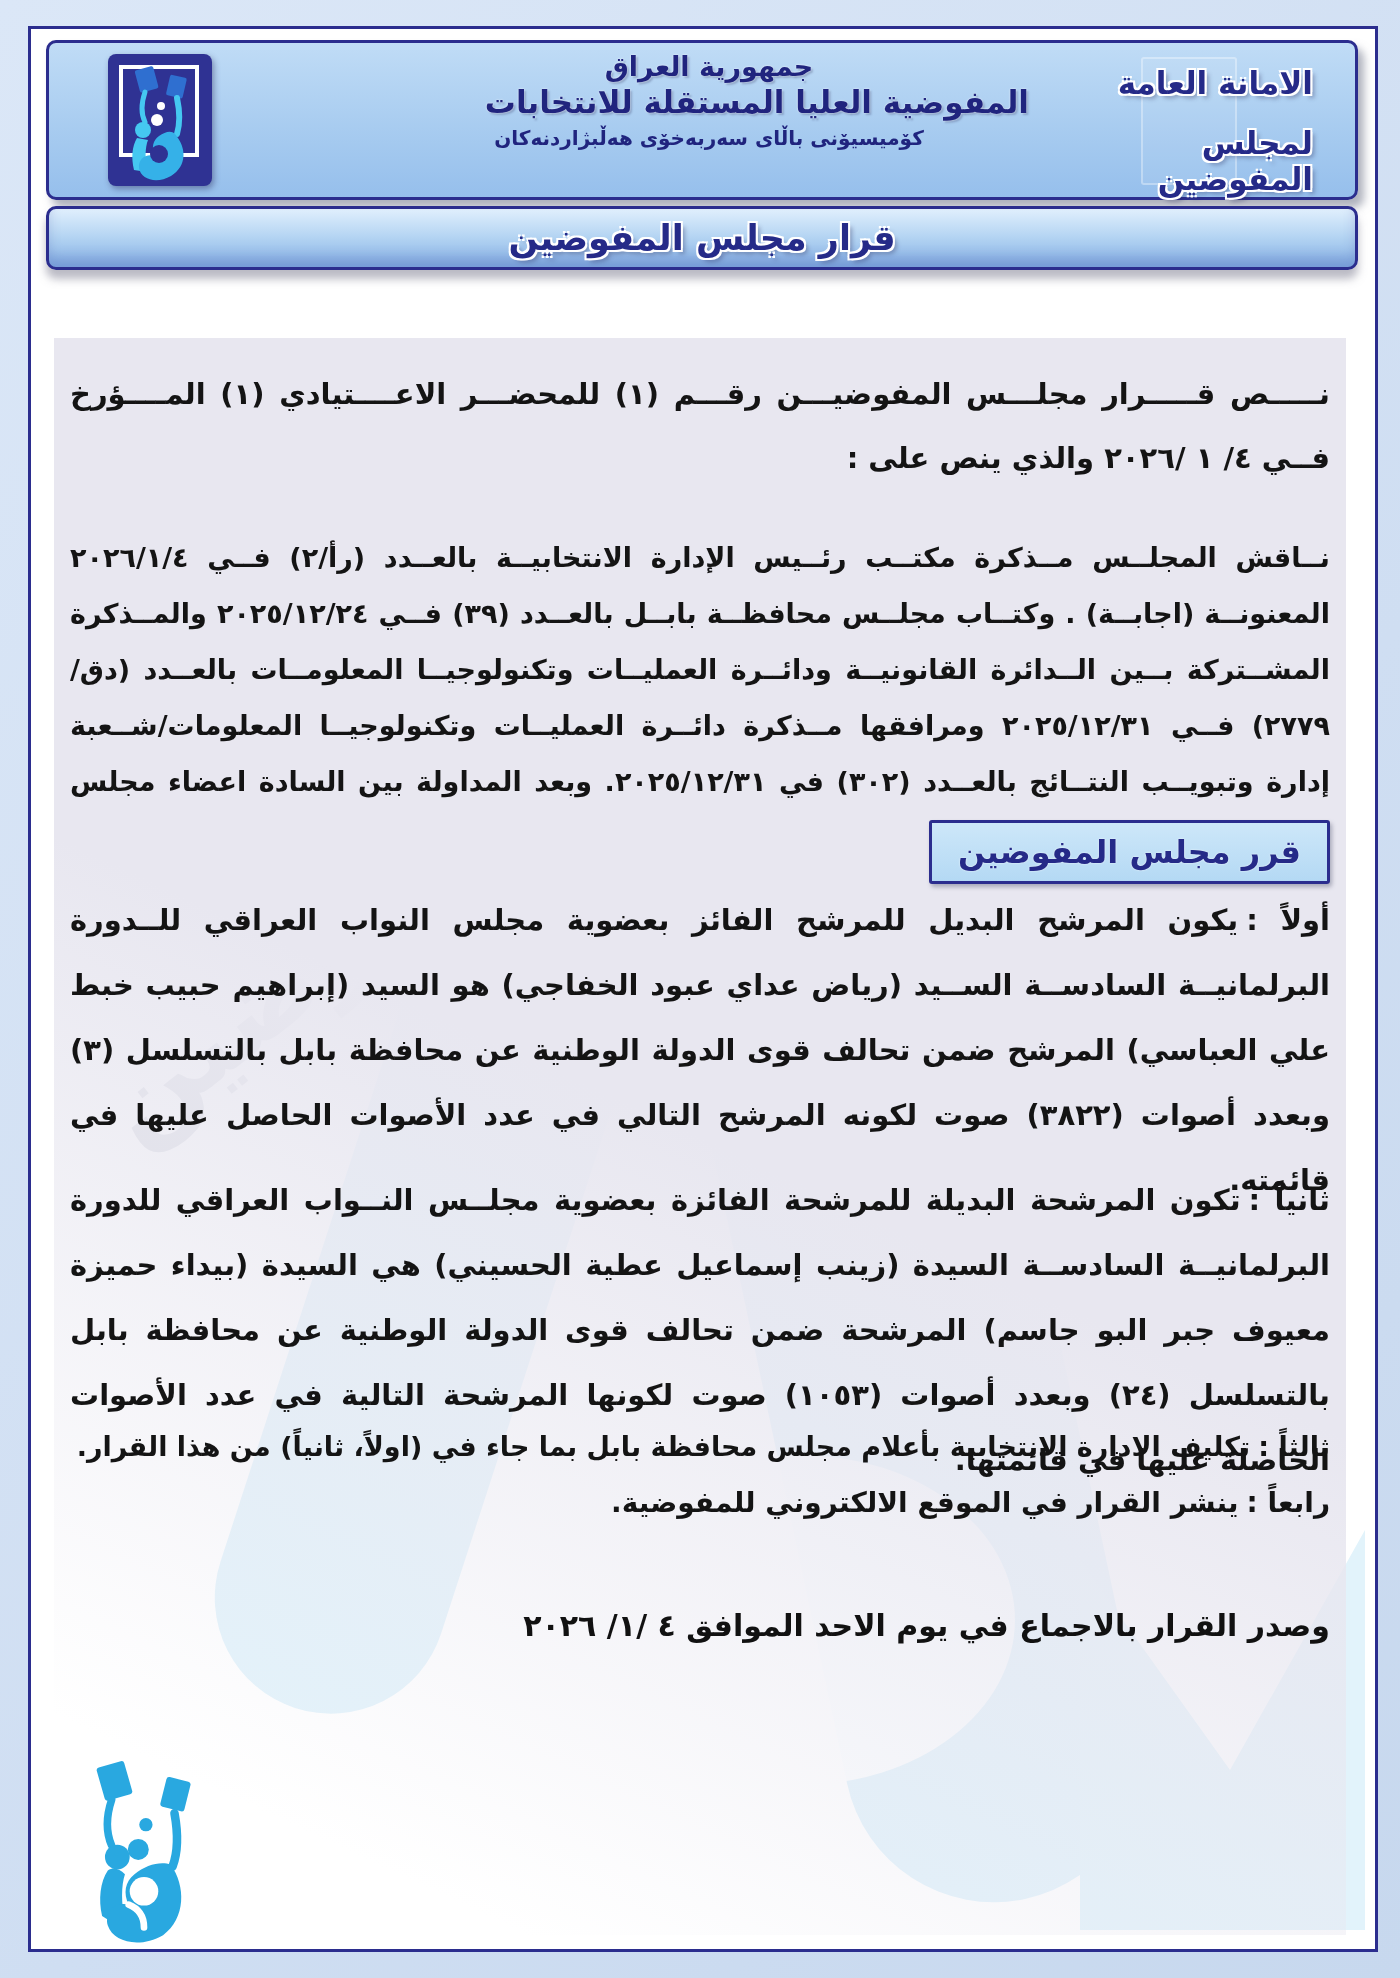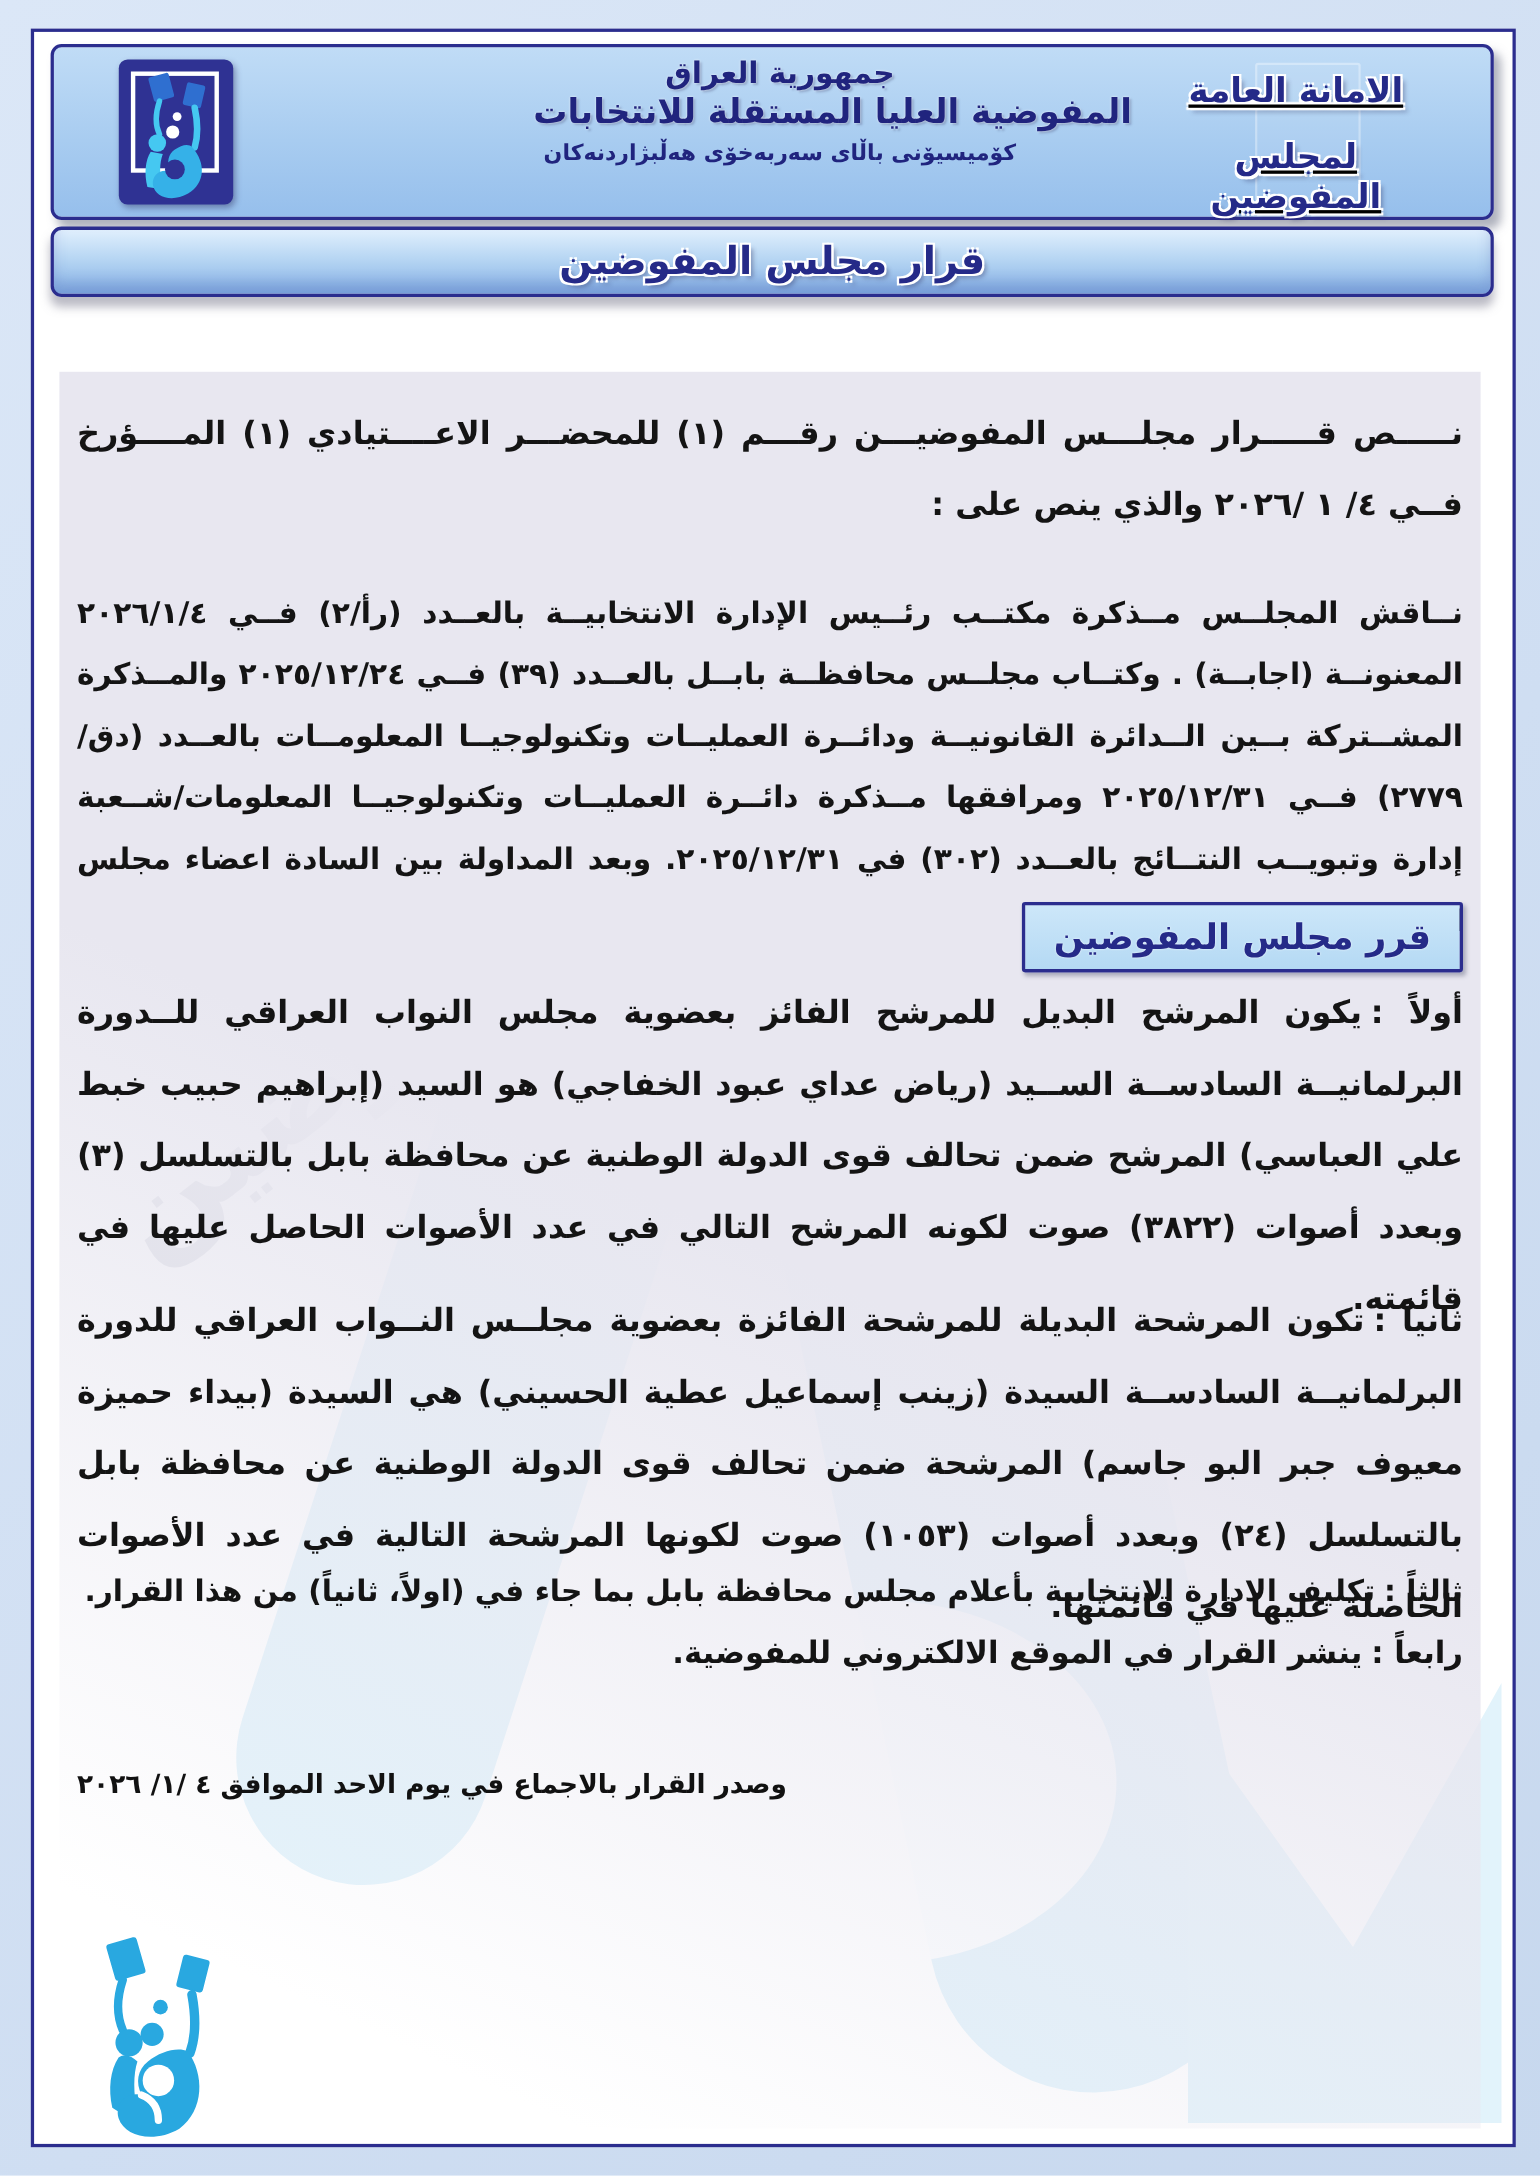--- a/index.html
+++ b/index.html
@@ -18,21 +18,21 @@
   .header-logo{position:absolute;left:58px;top:10px;width:106px;height:134px;
     filter:drop-shadow(2px 3px 3px rgba(40,40,90,.45));}
   .header-center{position:absolute;left:340px;top:8px;width:640px;text-align:center;
     color:#20247e;direction:rtl;}
   .h-cal1{font-size:27px;font-weight:bold;letter-spacing:1px;
     text-shadow:0 0 2px rgba(255,255,255,.9),2px 2px 2px rgba(30,30,80,.25);}
   .h-cal2{font-size:31px;font-weight:bold;margin-top:2px;letter-spacing:1px;
     text-shadow:0 0 2px rgba(255,255,255,.9),2px 2px 2px rgba(30,30,80,.25);text-align:right;}
   .h-ku{font-size:20px;font-weight:bold;margin-top:6px;}
   .h-en{font-size:19px;font-weight:bold;margin-top:4px;direction:ltr;color:#1d2178;}
-  .header-right{position:absolute;right:42px;top:22px;width:270px;text-align:center;direction:rtl;text-decoration:underline;}
+  .header-right{position:absolute;right:42px;top:22px;width:270px;text-align:right;direction:rtl;}
   .outlined{color:#252a88;font-weight:bold;
     text-shadow:-2px -2px 0 #fff,2px -2px 0 #fff,-2px 2px 0 #fff,2px 2px 0 #fff,4px 4px 4px rgba(40,40,90,.35);}
   .hr1{font-size:31px;}
   .hr2{font-size:31px;margin-top:24px;}
   
   .title-bar{position:absolute;left:46px;top:206px;width:1306px;height:58px;
     border:3px solid #2b2d8e;border-radius:10px;
     background:linear-gradient(180deg,#e0effd 0%,#b7d6f3 45%,#86b2e6 100%);
     box-shadow:0 9px 9px rgba(120,120,140,.5), inset 0 -10px 12px rgba(70,90,170,.25);
     display:flex;align-items:center;justify-content:center;}
@@ -49,22 +49,22 @@
     background:linear-gradient(180deg,#cde7f9,#b4d9f4);border:3px solid #2b2d8e;border-radius:3px;
     padding:10px 26px 10px 26px;font-size:32px;font-weight:bold;color:#252a88;
     box-shadow:2px 3px 4px rgba(90,95,120,.45);
     text-shadow:0 0 2px rgba(255,255,255,.9);}
   .item{font-weight:700;}
   .i1{top:888px;font-size:29px;line-height:65px;}
   .i2{top:1168px;font-size:29px;line-height:65px;}
   .i3{top:1424px;font-size:27px;line-height:46px;text-align:right;}
   .i4{top:1480px;font-size:28px;line-height:46px;text-align:left;}
   .item-label{margin-left:8px;}
-  .closing{position:absolute;top:1608px;width:1260px;text-align:left;
-    font-size:24px;font-weight:700;direction:rtl;color:#111;}
+  .closing{position:absolute;top:1608px;width:1260px;text-align:right;
+    font-size:30px;font-weight:700;direction:rtl;color:#111;}
   .footer-logo{position:absolute;left:66px;top:1758px;width:156px;height:200px;}
 </style>
 </head>
 <body>
 
 <div class="page">
   <div class="sheet"></div>
 
   <svg class="wm" viewBox="0 0 1400 1678" xmlns="http://www.w3.org/2000/svg">
     <polygon points="196,120 290,86 354,308 258,350" fill="#def2fb" opacity="0.95"></polygon>

